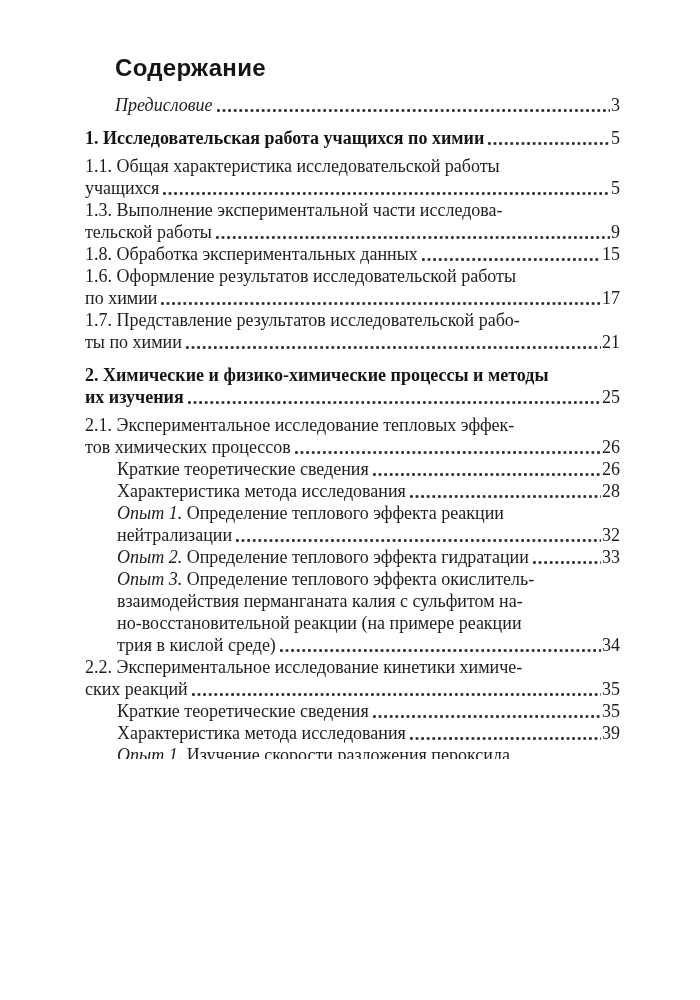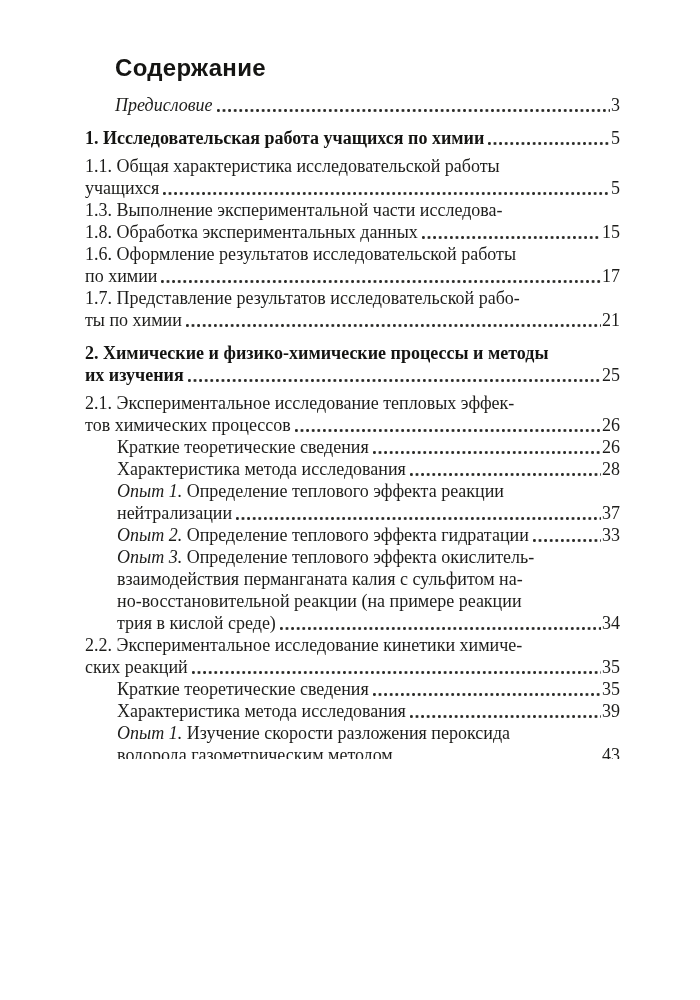--- a/index.html
+++ b/index.html
@@ -116,20 +116,25 @@
         <div class="entry item">
           <div class="line"><span class="txt">1.1. Общая характеристика исследовательской работы</span></div>
           <div class="line last">
             <span class="txt">учащихся</span>
             <span class="dots"></span>
             <span class="pagenum">5</span>
           </div>
         </div>
         <div class="entry item">
           <div class="line"><span class="txt">1.3. Выполнение экспериментальной части исследова-</span></div>
+          <div class="line last">
+            <span class="txt">тельской работы</span>
+            <span class="dots"></span>
+            <span class="pagenum">9</span>
+          </div>
         </div>
         <div class="entry item">
           <div class="line last">
             <span class="txt">1.8. Обработка экспериментальных данных</span>
             <span class="dots"></span>
             <span class="pagenum">15</span>
           </div>
         </div>
         <div class="entry item">
           <div class="line"><span class="txt">1.6. Оформление результатов исследовательской работы</span></div>
@@ -175,21 +180,21 @@
             <span class="txt">Характеристика метода исследования</span>
             <span class="dots"></span>
             <span class="pagenum">28</span>
           </div>
         </div>
         <div class="entry exp">
           <div class="line"><span class="txt"><span class="prefix">Опыт 1.</span> Определение теплового эффекта реакции</span></div>
           <div class="line last">
             <span class="txt">нейтрализации</span>
             <span class="dots"></span>
-            <span class="pagenum">37</span>
+            <span class="pagenum">32</span>
           </div>
         </div>
         <div class="entry exp">
           <div class="line last">
             <span class="txt"><span class="prefix">Опыт 2.</span> Определение теплового эффекта гидратации</span>
             <span class="dots"></span>
             <span class="pagenum">33</span>
           </div>
         </div>
         <div class="entry exp">

